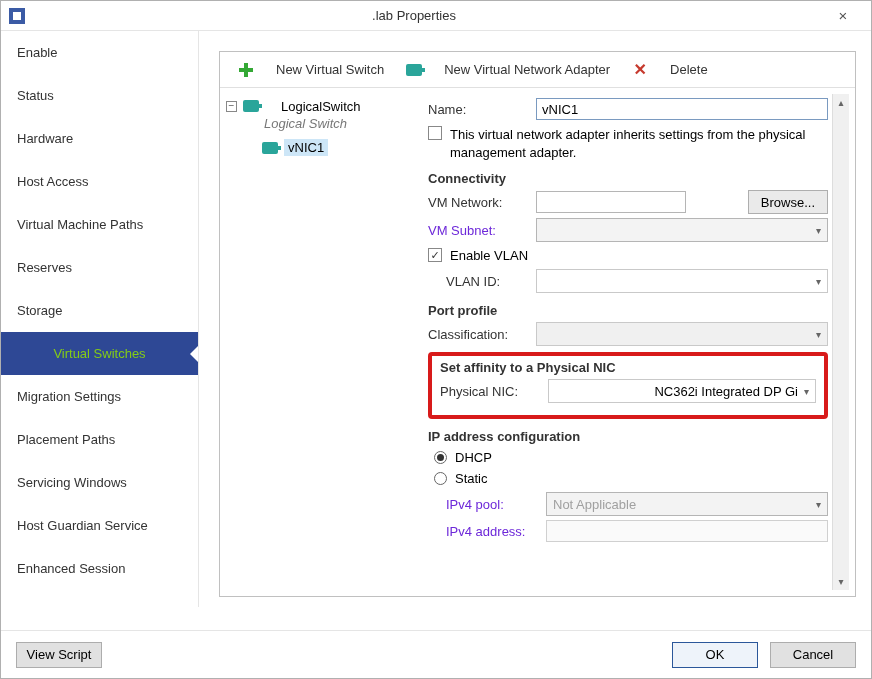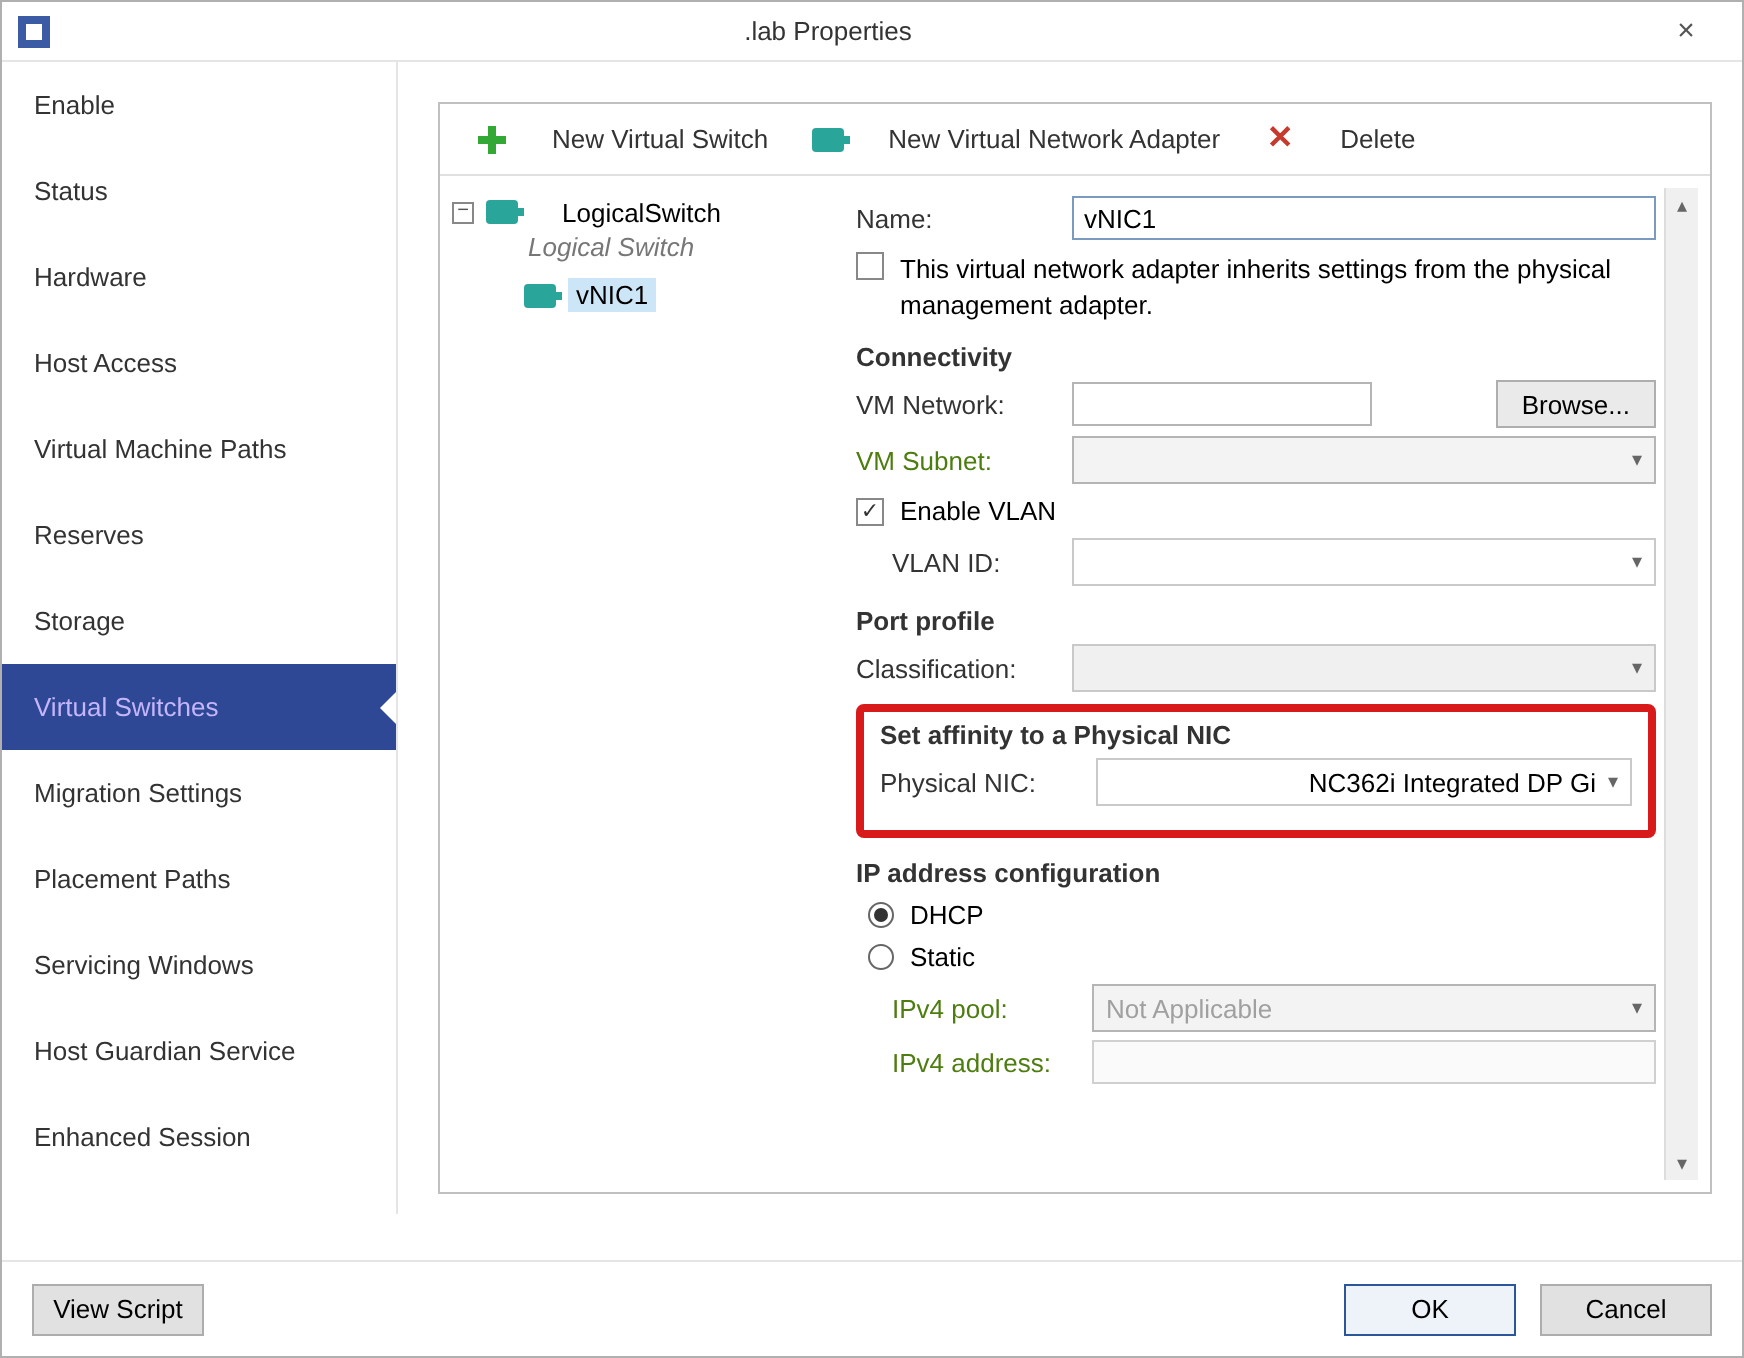--- a/index.html
+++ b/index.html
@@ -8,21 +8,21 @@
   .window { width:872px; height:679px; border:1px solid #b0b0b0; display:flex; flex-direction:column; background:#fff; position:relative; }
   .titlebar { height:30px; display:flex; align-items:center; padding:0 8px; border-bottom:1px solid #e5e5e5; background:#fff; }
   .titlebar .app-icon { width:16px; height:16px; background:#3b5ba5; margin-right:10px; display:flex; align-items:center; justify-content:center; }
   .titlebar .app-icon::after{ content:''; width:8px; height:8px; background:#fff; }
   .titlebar .title { flex:1; text-align:center; color:#333; margin-left:-30px; }
   .titlebar .close { width:40px; text-align:center; color:#555; font-size:15px; cursor:pointer; }
   .body-area { flex:1; display:flex; overflow:hidden; }
   .sidebar { width:197px; background:#fff; overflow-y:auto; }
   .sidebar-inner { padding:0; }
   .nav-item { padding:14px 16px; color:#333; cursor:pointer; position:relative; }
-  .nav-item.selected { background:#2e4895; color:#c4b5fd; }
+  .nav-item.selected { background:#2e4895; color:#84cc16;text-align:center; }
   .nav-item.selected::after { content:''; position:absolute; right:-1px; top:50%; transform:translateY(-50%); width:0; height:0; border-top:9px solid transparent; border-bottom:9px solid transparent; border-right:9px solid #fff; }
   .content { flex:1; display:flex; flex-direction:column; padding:20px 15px 10px 20px; border-left:1px solid #e5e5e5; overflow:hidden; }
   .panel { flex:1; border:1px solid #c0c0c0; display:flex; flex-direction:column; overflow:hidden; }
   .toolbar { height:36px; display:flex; align-items:center; gap:6px; padding:0 10px; border-bottom:1px solid #e0e0e0; }
   .tool-btn { display:flex; align-items:center; gap:22px; padding:4px 8px; cursor:pointer; color:#333; }
   .tool-icon { width:16px; height:16px; display:flex; align-items:center; justify-content:center; }
   .icon-plus { position:relative; width:14px; height:14px; }
   .icon-plus::before,.icon-plus::after{content:'';position:absolute;background:#34a835;}
   .icon-plus::before{left:5px;top:0;width:4px;height:14px;}
   .icon-plus::after{top:5px;left:0;height:4px;width:14px;}
@@ -36,21 +36,21 @@
   .tree-indent { width:30px; }
   .tree-cap { font-style:italic; color:#777; margin-left:38px; }
   .tree-sel { background:#cde6f7; padding:1px 4px; }
   .form { flex:1; overflow-y:hidden; padding:6px 6px 6px 8px; position:relative; display:flex; }
   .form-scroll { flex:1; overflow-y:auto; padding-right:4px; }
   .scrollbar-fake { width:17px; background:#f0f0f0; border-left:1px solid #ddd; display:flex; flex-direction:column; justify-content:space-between; align-items:center; }
   .scroll-arrow { width:100%; height:17px; display:flex; align-items:center; justify-content:center; color:#666; font-size:10px; cursor:pointer; }
   .row { display:flex; align-items:center; margin:4px 0; gap:8px; }
   .lbl { width:100px; color:#333; }
   .lbl.sub { padding-left:18px; color:#333; }
-  .lbl.disabled { color:#4d7c0f; }
+  .lbl.disabled { color:#6d28d9; }
   input[type=text].field { flex:1; height:22px; border:1px solid #7a9ac0; padding:0 5px; background:#fff; outline:none; }
   .select { flex:1; height:24px; border:1px solid #b5b5b5; background:#fff; display:flex; align-items:center; justify-content:space-between; padding:0 6px; cursor:pointer; }
   .select .arrow { color:#666; font-size:10px; }
   .select.disabled { background:#f3f3f3; color:#a0a0a0; cursor:default; }
   .select.disabled .val{color:#a0a0a0;}
   .select.flat { border:1px solid #c9c9c9; }
   .btn { height:24px; padding:0 12px; border:1px solid #aeaeae; background:#eaeaea; cursor:pointer; display:flex; align-items:center; }
   .chk { width:14px; height:14px; border:1px solid #888; display:flex; align-items:center; justify-content:center; background:#fff; cursor:pointer; }
   .chk.checked::after{content:'✓'; font-size:11px; color:#333; line-height:1;}
   .radio { width:13px; height:13px; border:1px solid #666; border-radius:50%; display:flex; align-items:center; justify-content:center; cursor:pointer; }
@@ -167,21 +167,21 @@
               </div>
 
               <div class="row">
                 <div class="lbl disabled">VM Subnet:</div>
                 <div class="select disabled">
                   <span class="val"></span>
                   <span class="arrow">▾</span>
                 </div>
               </div>
 
-              <div class="chk-row" style="align-items:flex-end">
+              <div class="chk-row" style="align-items:flex-start">
                 <div class="chk checked"></div>
                 <div>Enable VLAN</div>
               </div>
 
               <div class="row">
                 <div class="lbl sub">VLAN ID:</div>
                 <div class="select flat">
                   <span class="val"></span>
                   <span class="arrow">▾</span>
                 </div>

